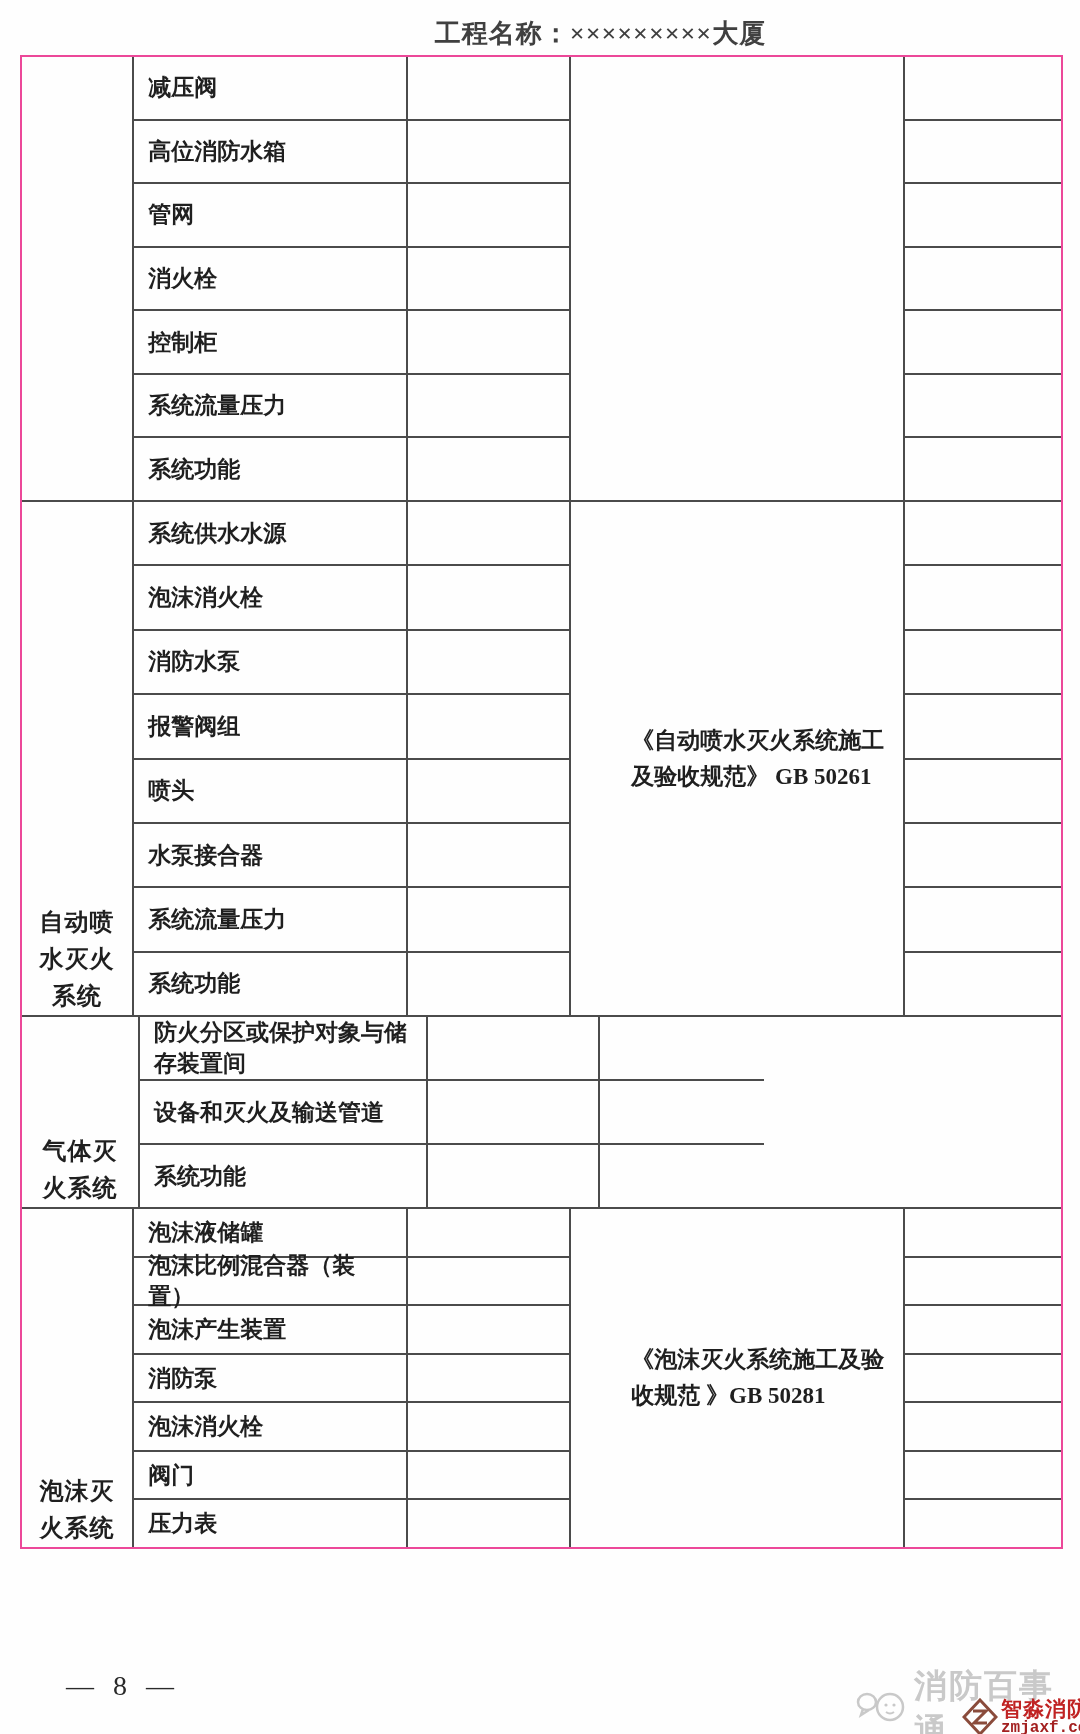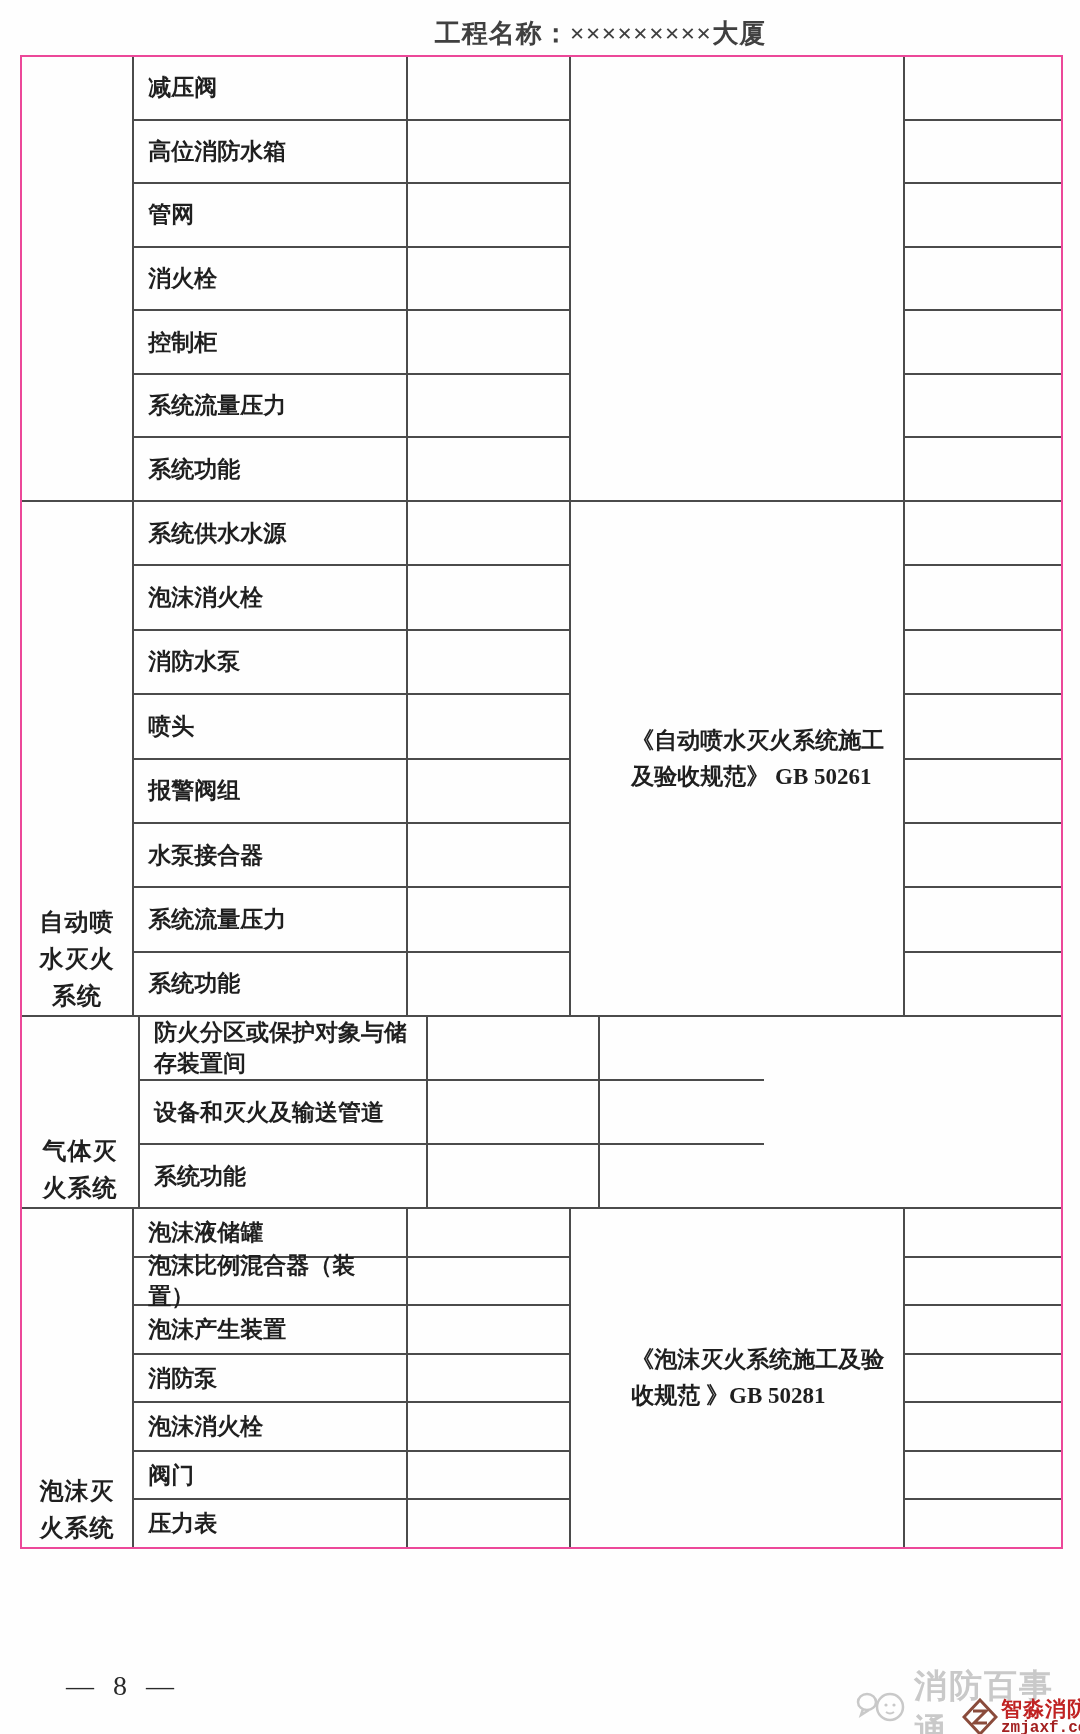--- a/index.html
+++ b/index.html
@@ -153,22 +153,22 @@
         <div class="system-label">
           <span>自动喷</span>
           <span>水灭火</span>
           <span>系统</span>
         </div>
       </div>
       <div class="col col-item">
         <div class="cell item-cell">系统供水水源</div>
         <div class="cell item-cell">泡沫消火栓</div>
         <div class="cell item-cell">消防水泵</div>
+        <div class="cell item-cell">报警阀组</div>
         <div class="cell item-cell">喷头</div>
-        <div class="cell item-cell">报警阀组</div>
         <div class="cell item-cell">水泵接合器</div>
         <div class="cell item-cell">系统流量压力</div>
         <div class="cell item-cell">系统功能</div>
       </div>
       <div class="col col-blank-a">
         <div class="cell"></div>
         <div class="cell"></div>
         <div class="cell"></div>
         <div class="cell"></div>
         <div class="cell"></div>

